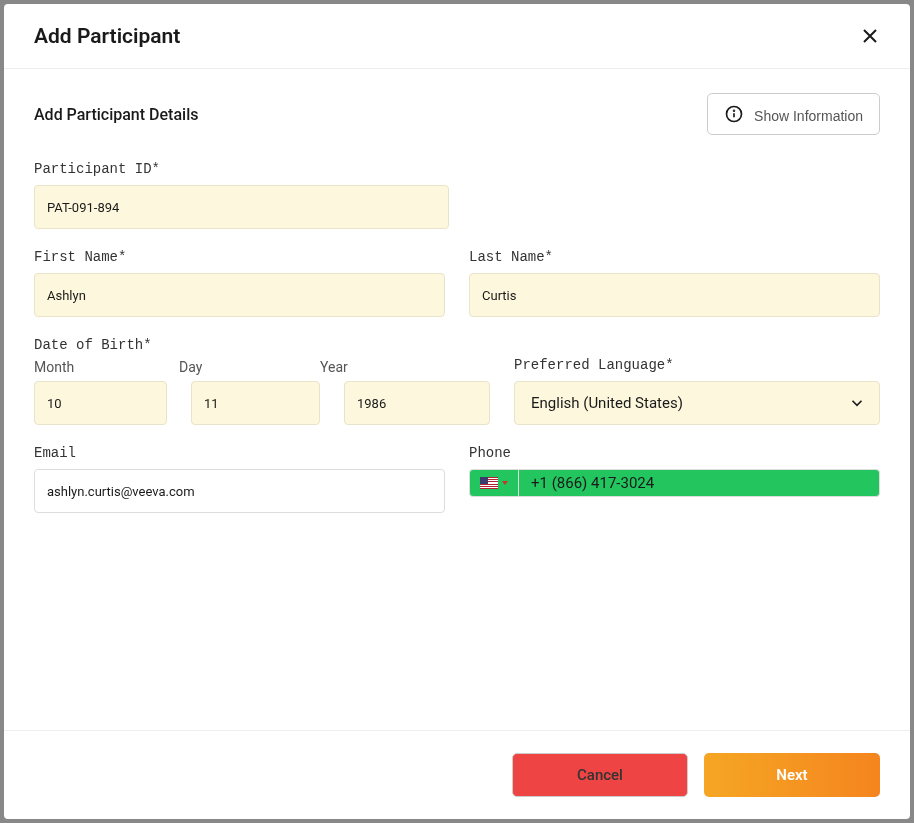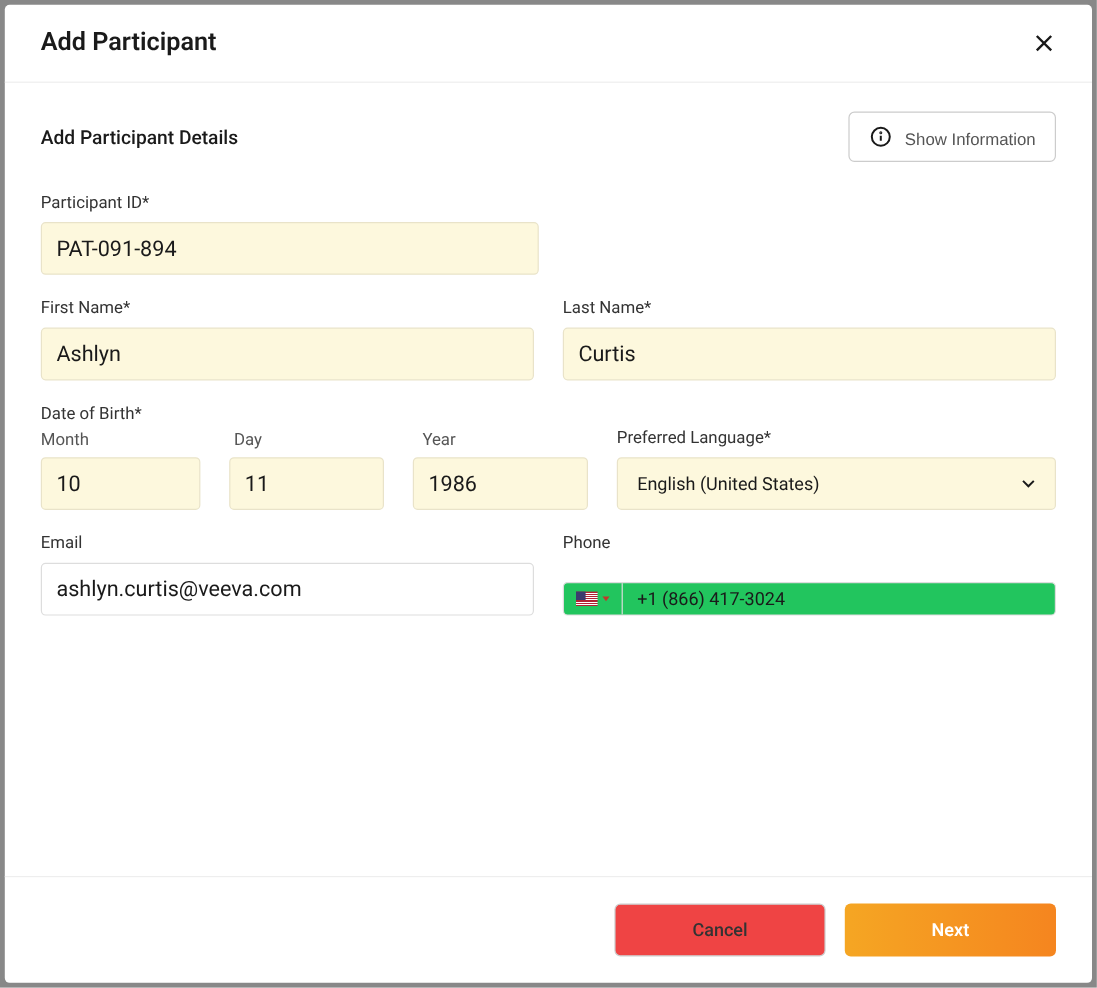--- a/index.html
+++ b/index.html
@@ -95,51 +95,51 @@
       display: flex;
       gap: 24px;
       margin-bottom: 20px;
     }
     .form-group {
       display: flex;
       flex-direction: column;
     }
     .form-group.half {
       flex: 1;
-      justify-content: space-between;
     }
     .form-group.full-left {
       width: 415px;
     }
     .form-label {
       font-size: 14px;
       color: #333;
       margin-bottom: 8px;
       font-weight: 400;
+      font-family: Liberation Mono, monospace;
     }
     .sub-labels {
       display: flex;
-      gap: 28px;
+      gap: 12px;
       margin-top: 4px;
       margin-bottom: 6px;
     }
     .sub-label {
       font-size: 14px;
       color: #555;
       font-weight: 400;
     }
     .sub-label.month { width: 133px; }
     .sub-label.day { width: 129px; }
     .sub-label.year { width: 129px; }
     .input {
       height: 44px;
       padding: 0 12px;
       border: 1px solid #e9e3c9;
       border-radius: 4px;
-      font-size: 18px;
+      font-size: 13px;
       color: #1a1a1a;
       background: #fdf8dd;
       font-family: inherit;
     }
     .input.plain {
       background: #fff;
       border: 1px solid #ddd;
     }
     .dob-inputs {
       display: flex;

